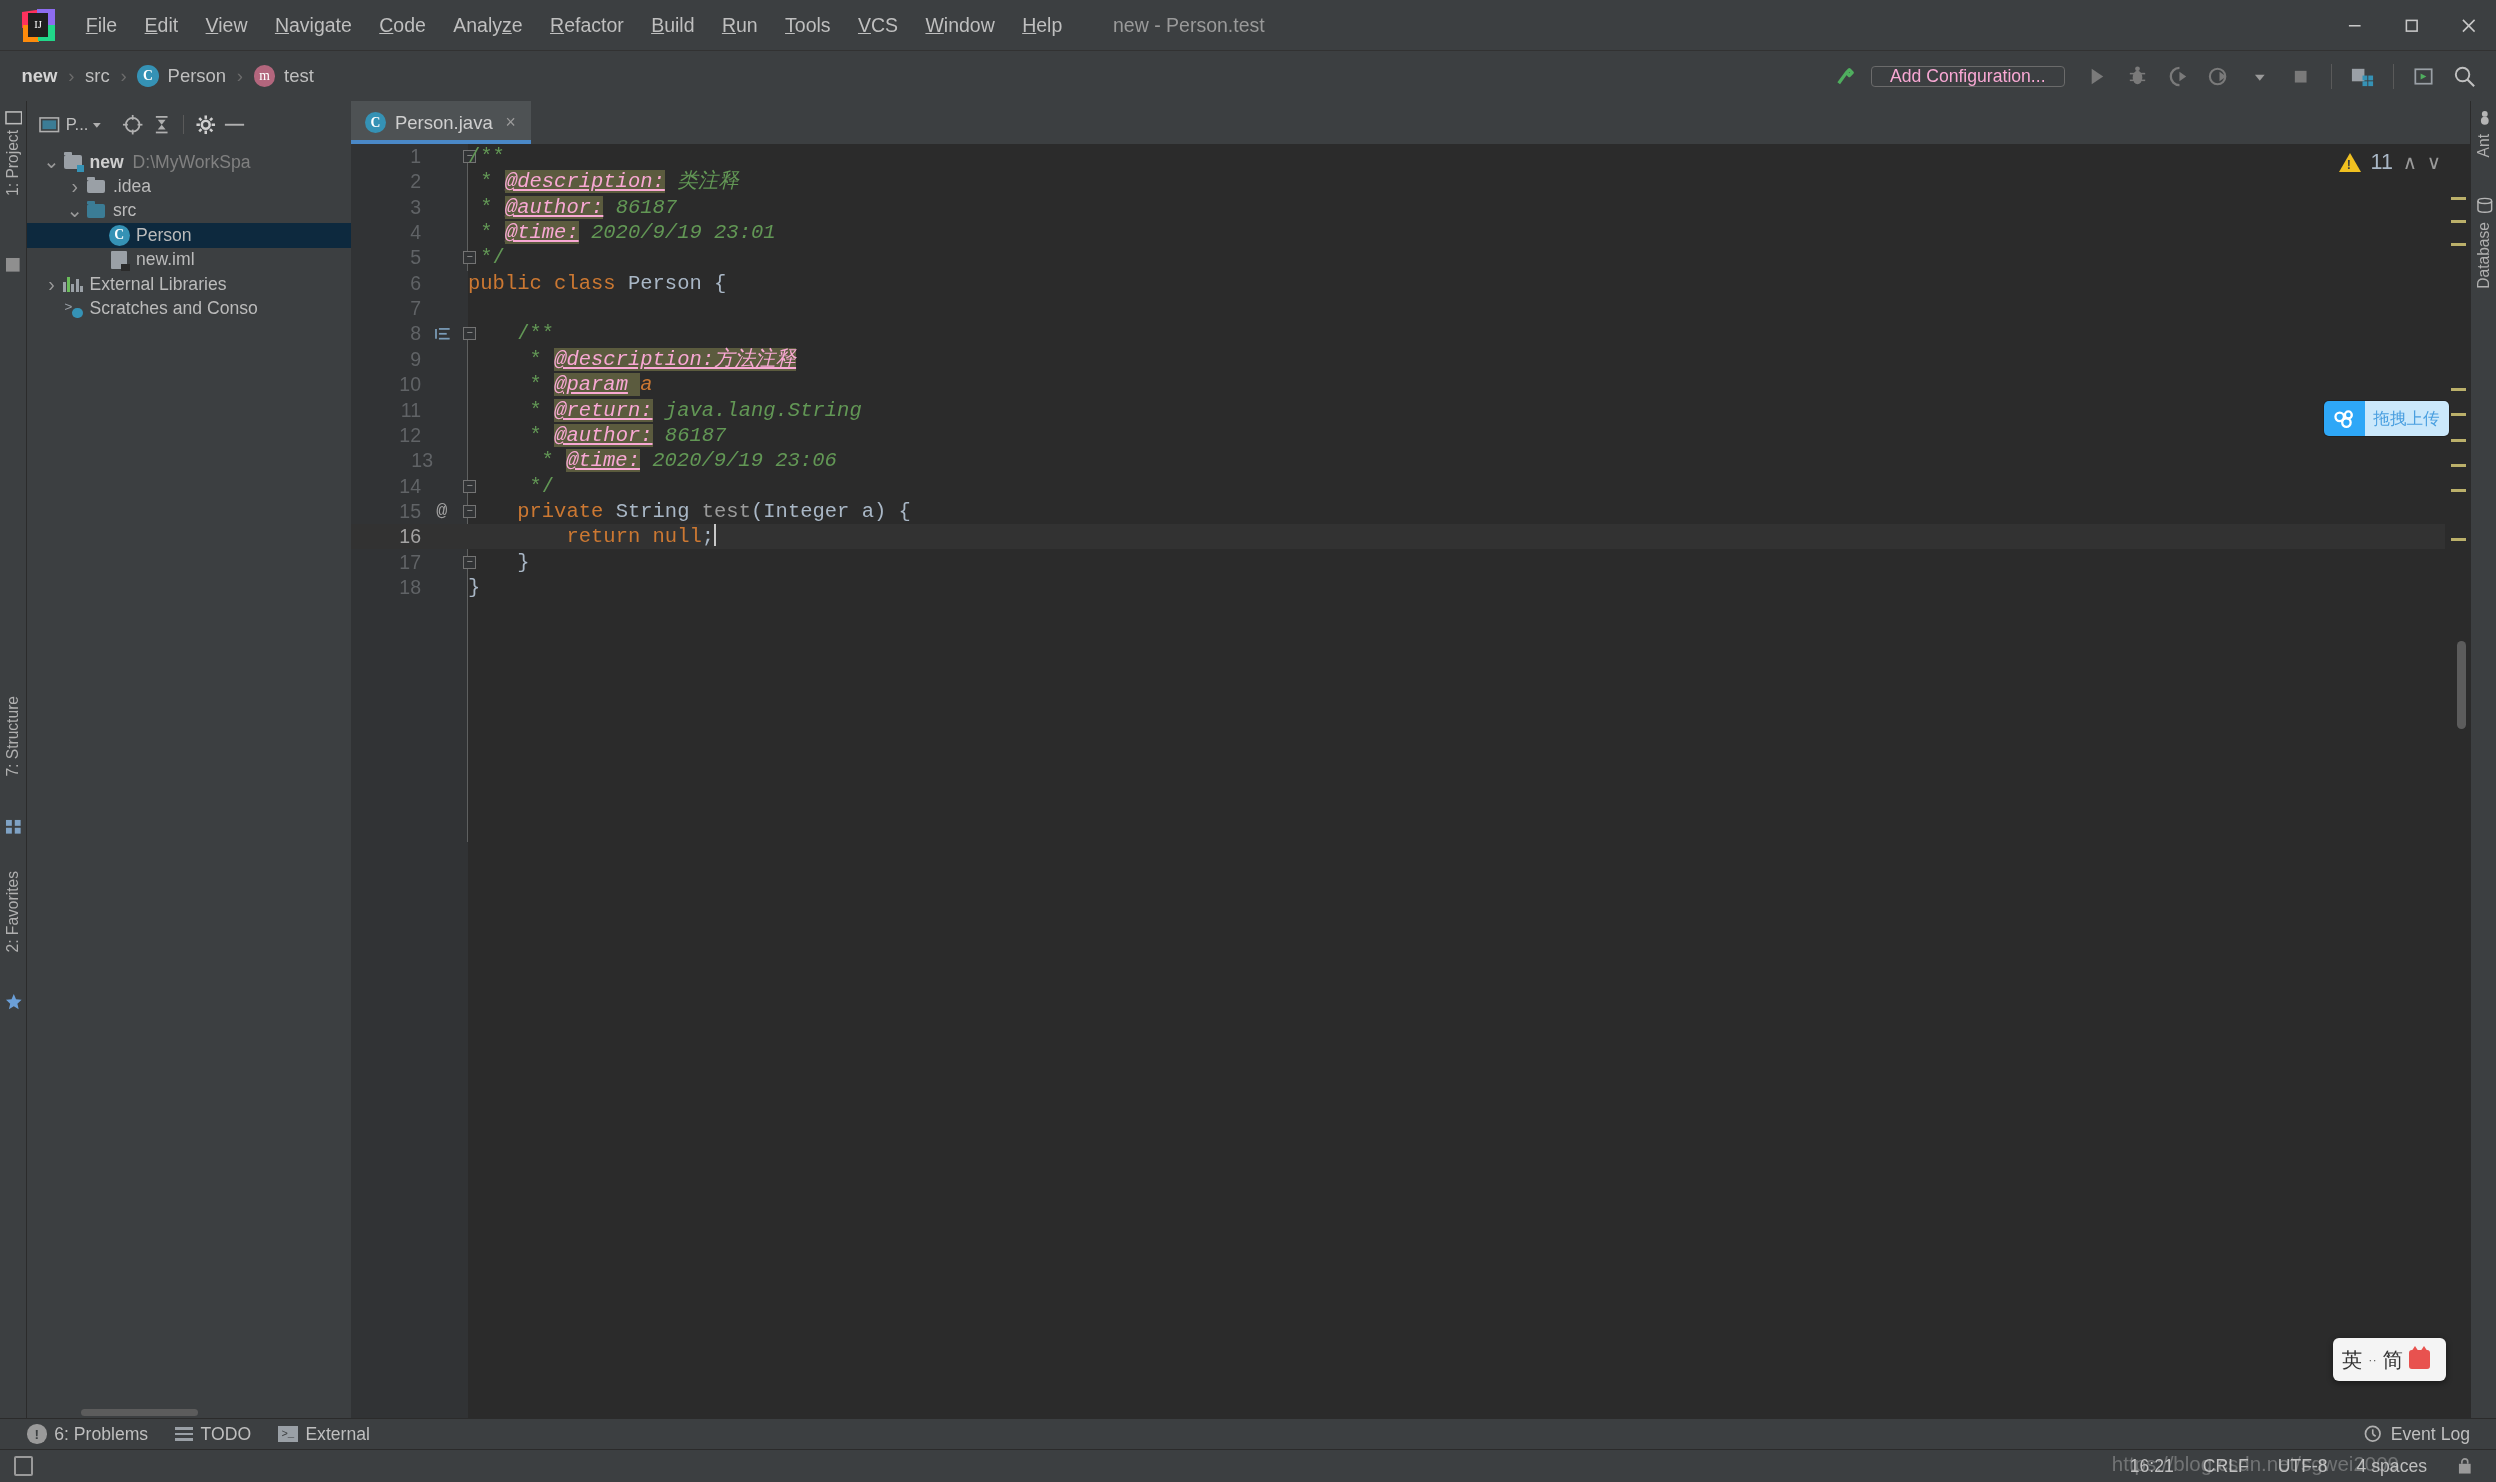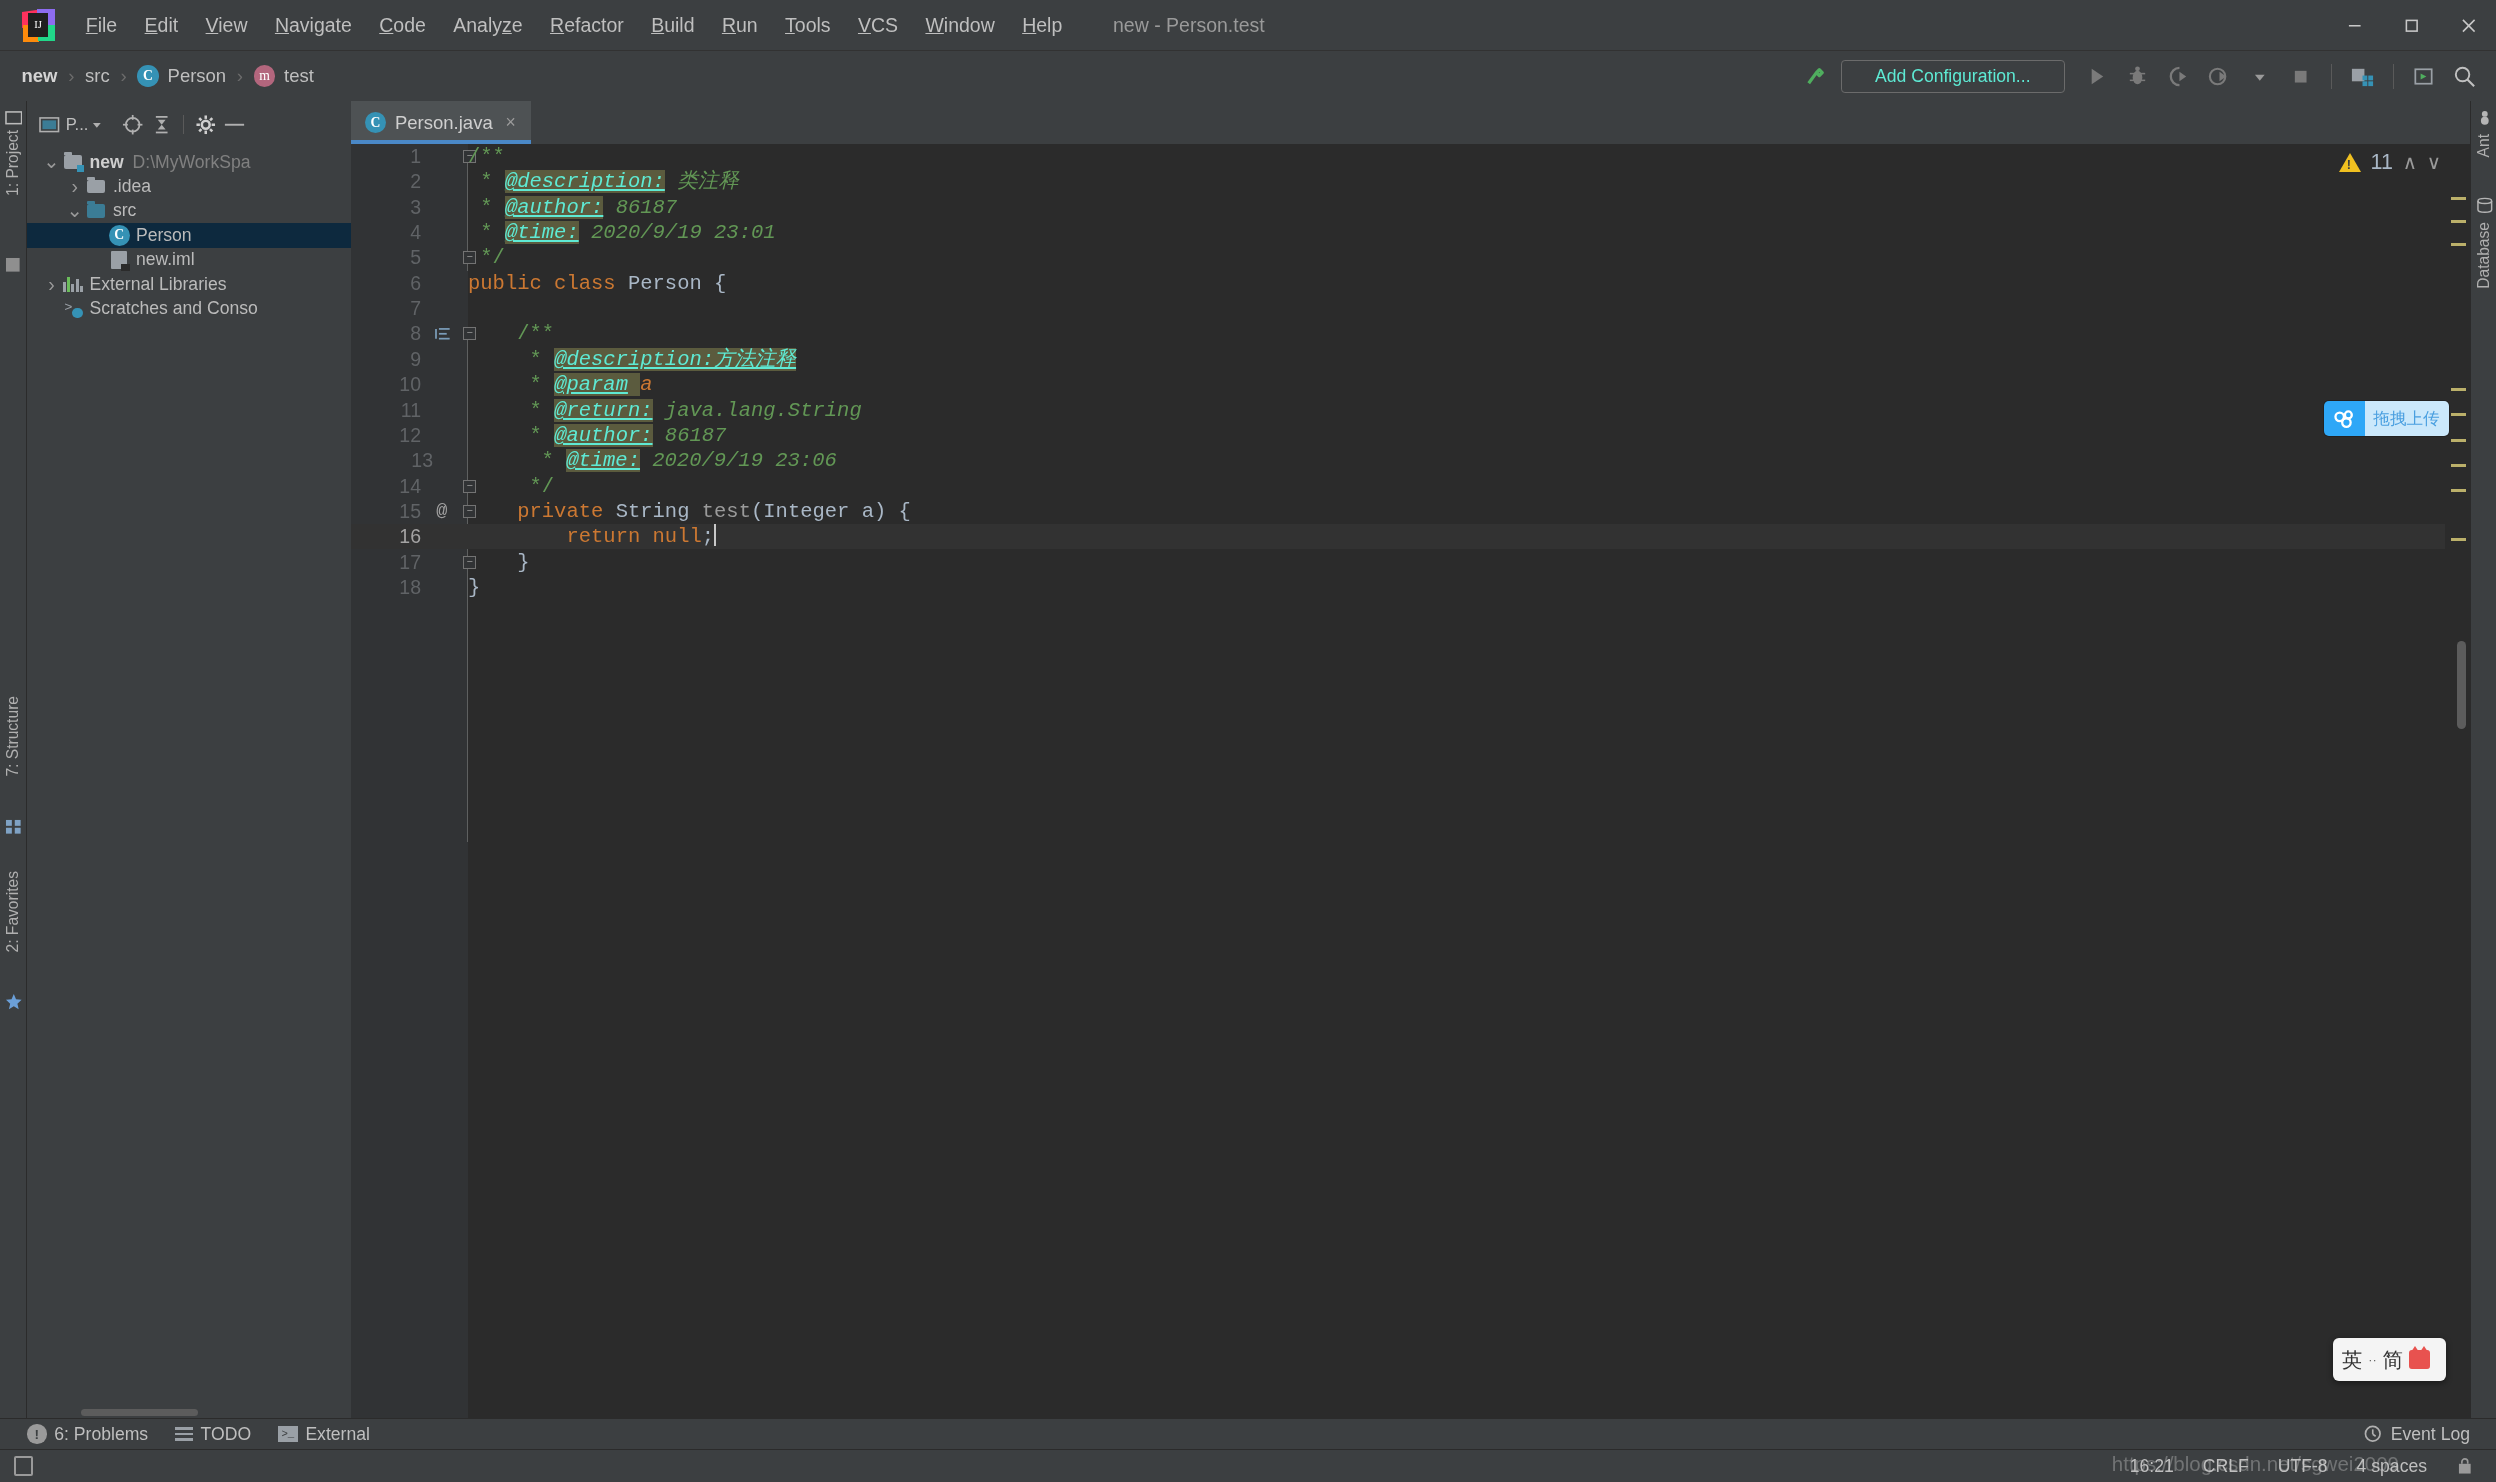--- a/index.html
+++ b/index.html
@@ -50,22 +50,22 @@
     font-family: "Liberation Serif", serif;
   }
   .ico-method {
     width: 21.5px; height: 21.5px; border-radius: 50%; background: #b3667d;
     color: #fff; font-size: 13.7px; display: flex; align-items: center; justify-content: center;
     font-family: "Liberation Serif", serif;
   }
   .toolbar-right { position: absolute; right: 13.7px; top: 0; height: 51px; display: flex; align-items: center; gap: 3.9px; }
   .tb-btn { width: 37px; height: 37px; display: flex; align-items: center; justify-content: center; }
   .config-btn {
-    height: 33px; padding: 0 33px; border: 1px solid #6b6b6b; border-radius: 3.9px;
-    color: #5eead4; font-size: 17.6px; display: flex; align-items: center; margin: 0 9.8px 0 3.9px;
+    height: 21px; padding: 0 18px; border: 1px solid #6b6b6b; border-radius: 3.9px;
+    color: #f9a8d4; font-size: 17.6px; display: flex; align-items: center; margin: 0 9.8px 0 3.9px;
   }
   .tb-sep { width: 1px; height: 25px; background: #5a5a5a; margin: 0 7.8px; }
 
   
   .left-stripe {
     position: absolute; top: 101px; left: 0; width: 27px; bottom: 64px;
     background: #3c3f41; border-right: 1px solid #2b2b2b;
   }
   .stripe-label {
     writing-mode: vertical-rl; transform: rotate(180deg);
@@ -150,21 +150,21 @@
   .gmark.impl { left: 82px; }
   .fold {
     position: absolute; left: 110px; width: 17.6px; height: 25px; display:flex; align-items:center; justify-content:center;
   }
   .fold .box { width:12.7px;height:12.7px;border:1px solid #737373;color:#9a9a9a;font-size:10.7px;line-height:10.7px;text-align:center;background:#313335;}
   .fold-line { position:absolute; left:116px; width:1px; background:#5e6060; }
 
   
   .kw { color: #cc7832; }
   .cmtp { color: #629755; }
-  .tag { color: #5eead4; font-style: italic; text-decoration: underline; background: #5b5b3e; }
+  .tag { color: #f9a8d4; font-style: italic; text-decoration: underline; background: #5b5b3e; }
   .tagval { color: #629755; font-style: italic; }
   .param { color: #cc7832; font-style: italic; }
   .cls { color: #a9b7c6; }
   .mth { color: #9a9a9a; }
   .hl { background: #5b5b3e; }
   .caret { display:inline-block; width:2px; height:21.5px; background:#c8c8c8; vertical-align:-3.9px; }
 
   
   .marker-bar { position:absolute; right:0; top:0; bottom:0; width: 25px; background:#2b2b2b; }
   .marker { position:absolute; right:3.9px; width:15.6px; height:2.9px; background:#bbb06a; }

